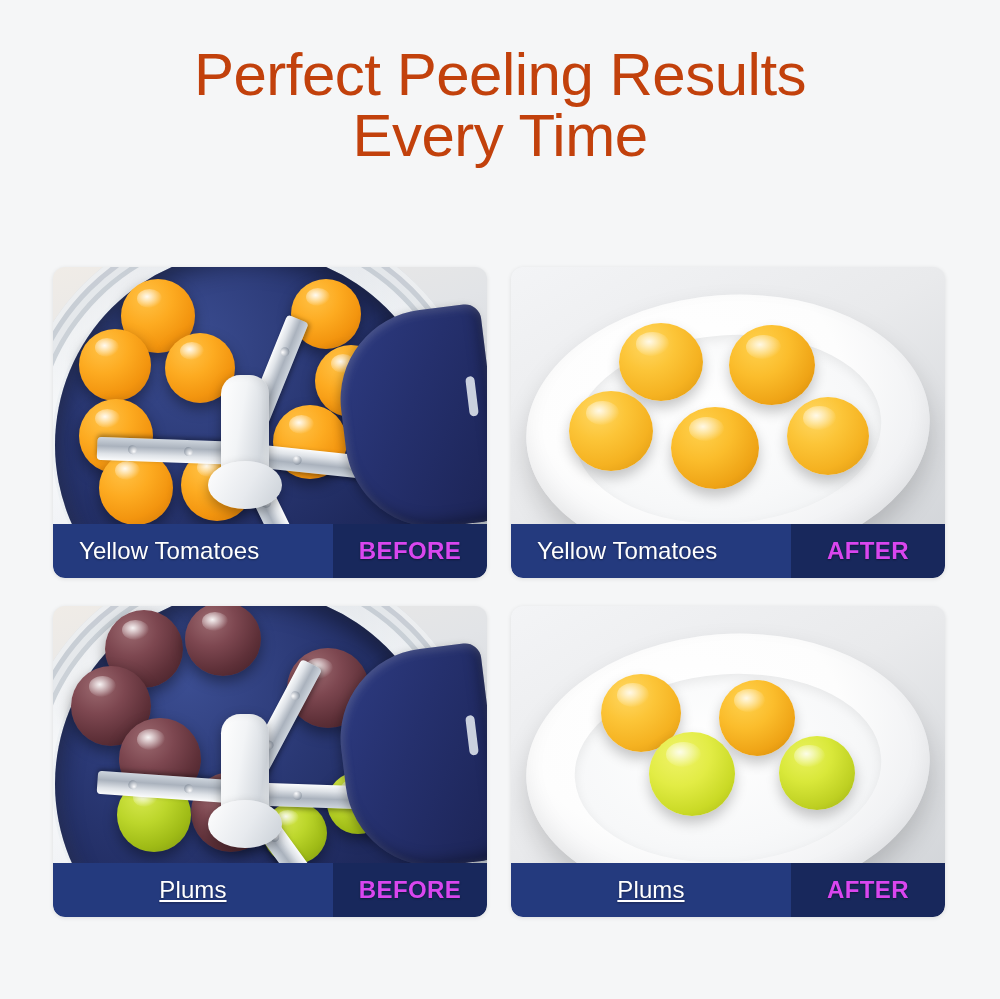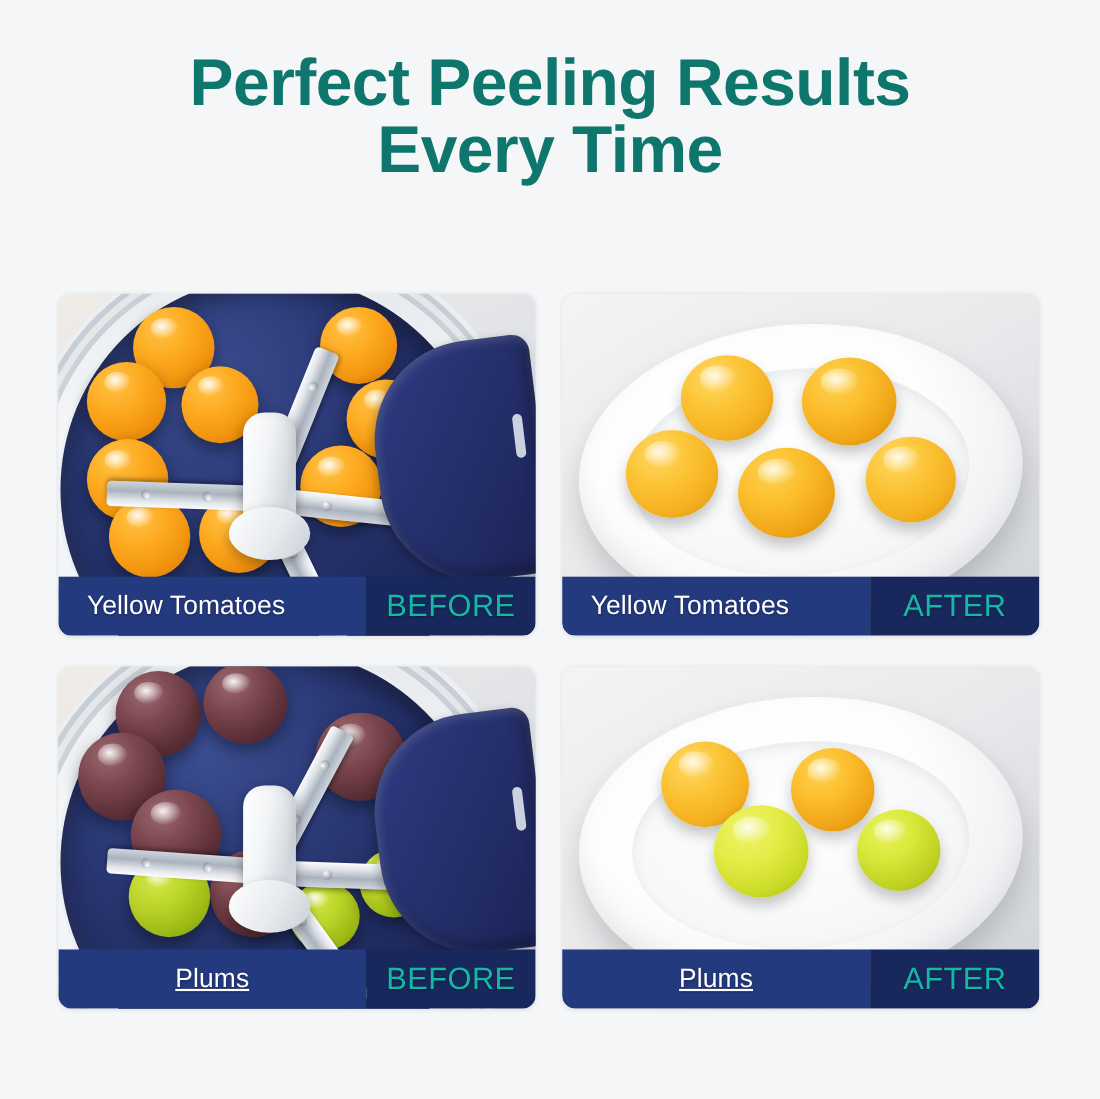--- a/index.html
+++ b/index.html
@@ -16,22 +16,22 @@
     position: relative;
     width: 1000px;
     height: 999px;
     background: #f5f6f7;
   }
 
   
   .header { padding-top: 44px; text-align: center; }
 
   .title {
-    color: #0f766e;
-    font-weight: bold;
+    color: #c2410c;
+    font-weight: normal;
     font-size: 60px;
     line-height: 1.02;
     letter-spacing: -0.5px;
     white-space: pre-line;
   }
 
   .subtitle {
     margin-top: 24px;
     color: #22365f;
     font-size: 29px;
@@ -244,26 +244,26 @@
     align-items: center;
     font-size: 24px;
     letter-spacing: 0.1px;
     text-shadow: 0 1px 2px rgba(0,0,0,0.35);
   }
   .label-name.align-left  { justify-content: flex-start; padding-left: 26px; }
   .label-name.align-center { justify-content: center; text-decoration: underline; }
   .label-state {
     flex: 1;
     background: #18285c;
-    color: #14b8a6;
+    color: #d946ef;
     display: flex;
     align-items: center;
     justify-content: center;
-    font-size: 28px;
-    font-weight: normal;
+    font-size: 24px;
+    font-weight: bold;
     letter-spacing: 0.4px;
     text-shadow: 0 1px 2px rgba(0,0,0,0.4);
   }
 </style>
 </head>
 <body>
 
 <div class="page">
 
   <div class="header">

